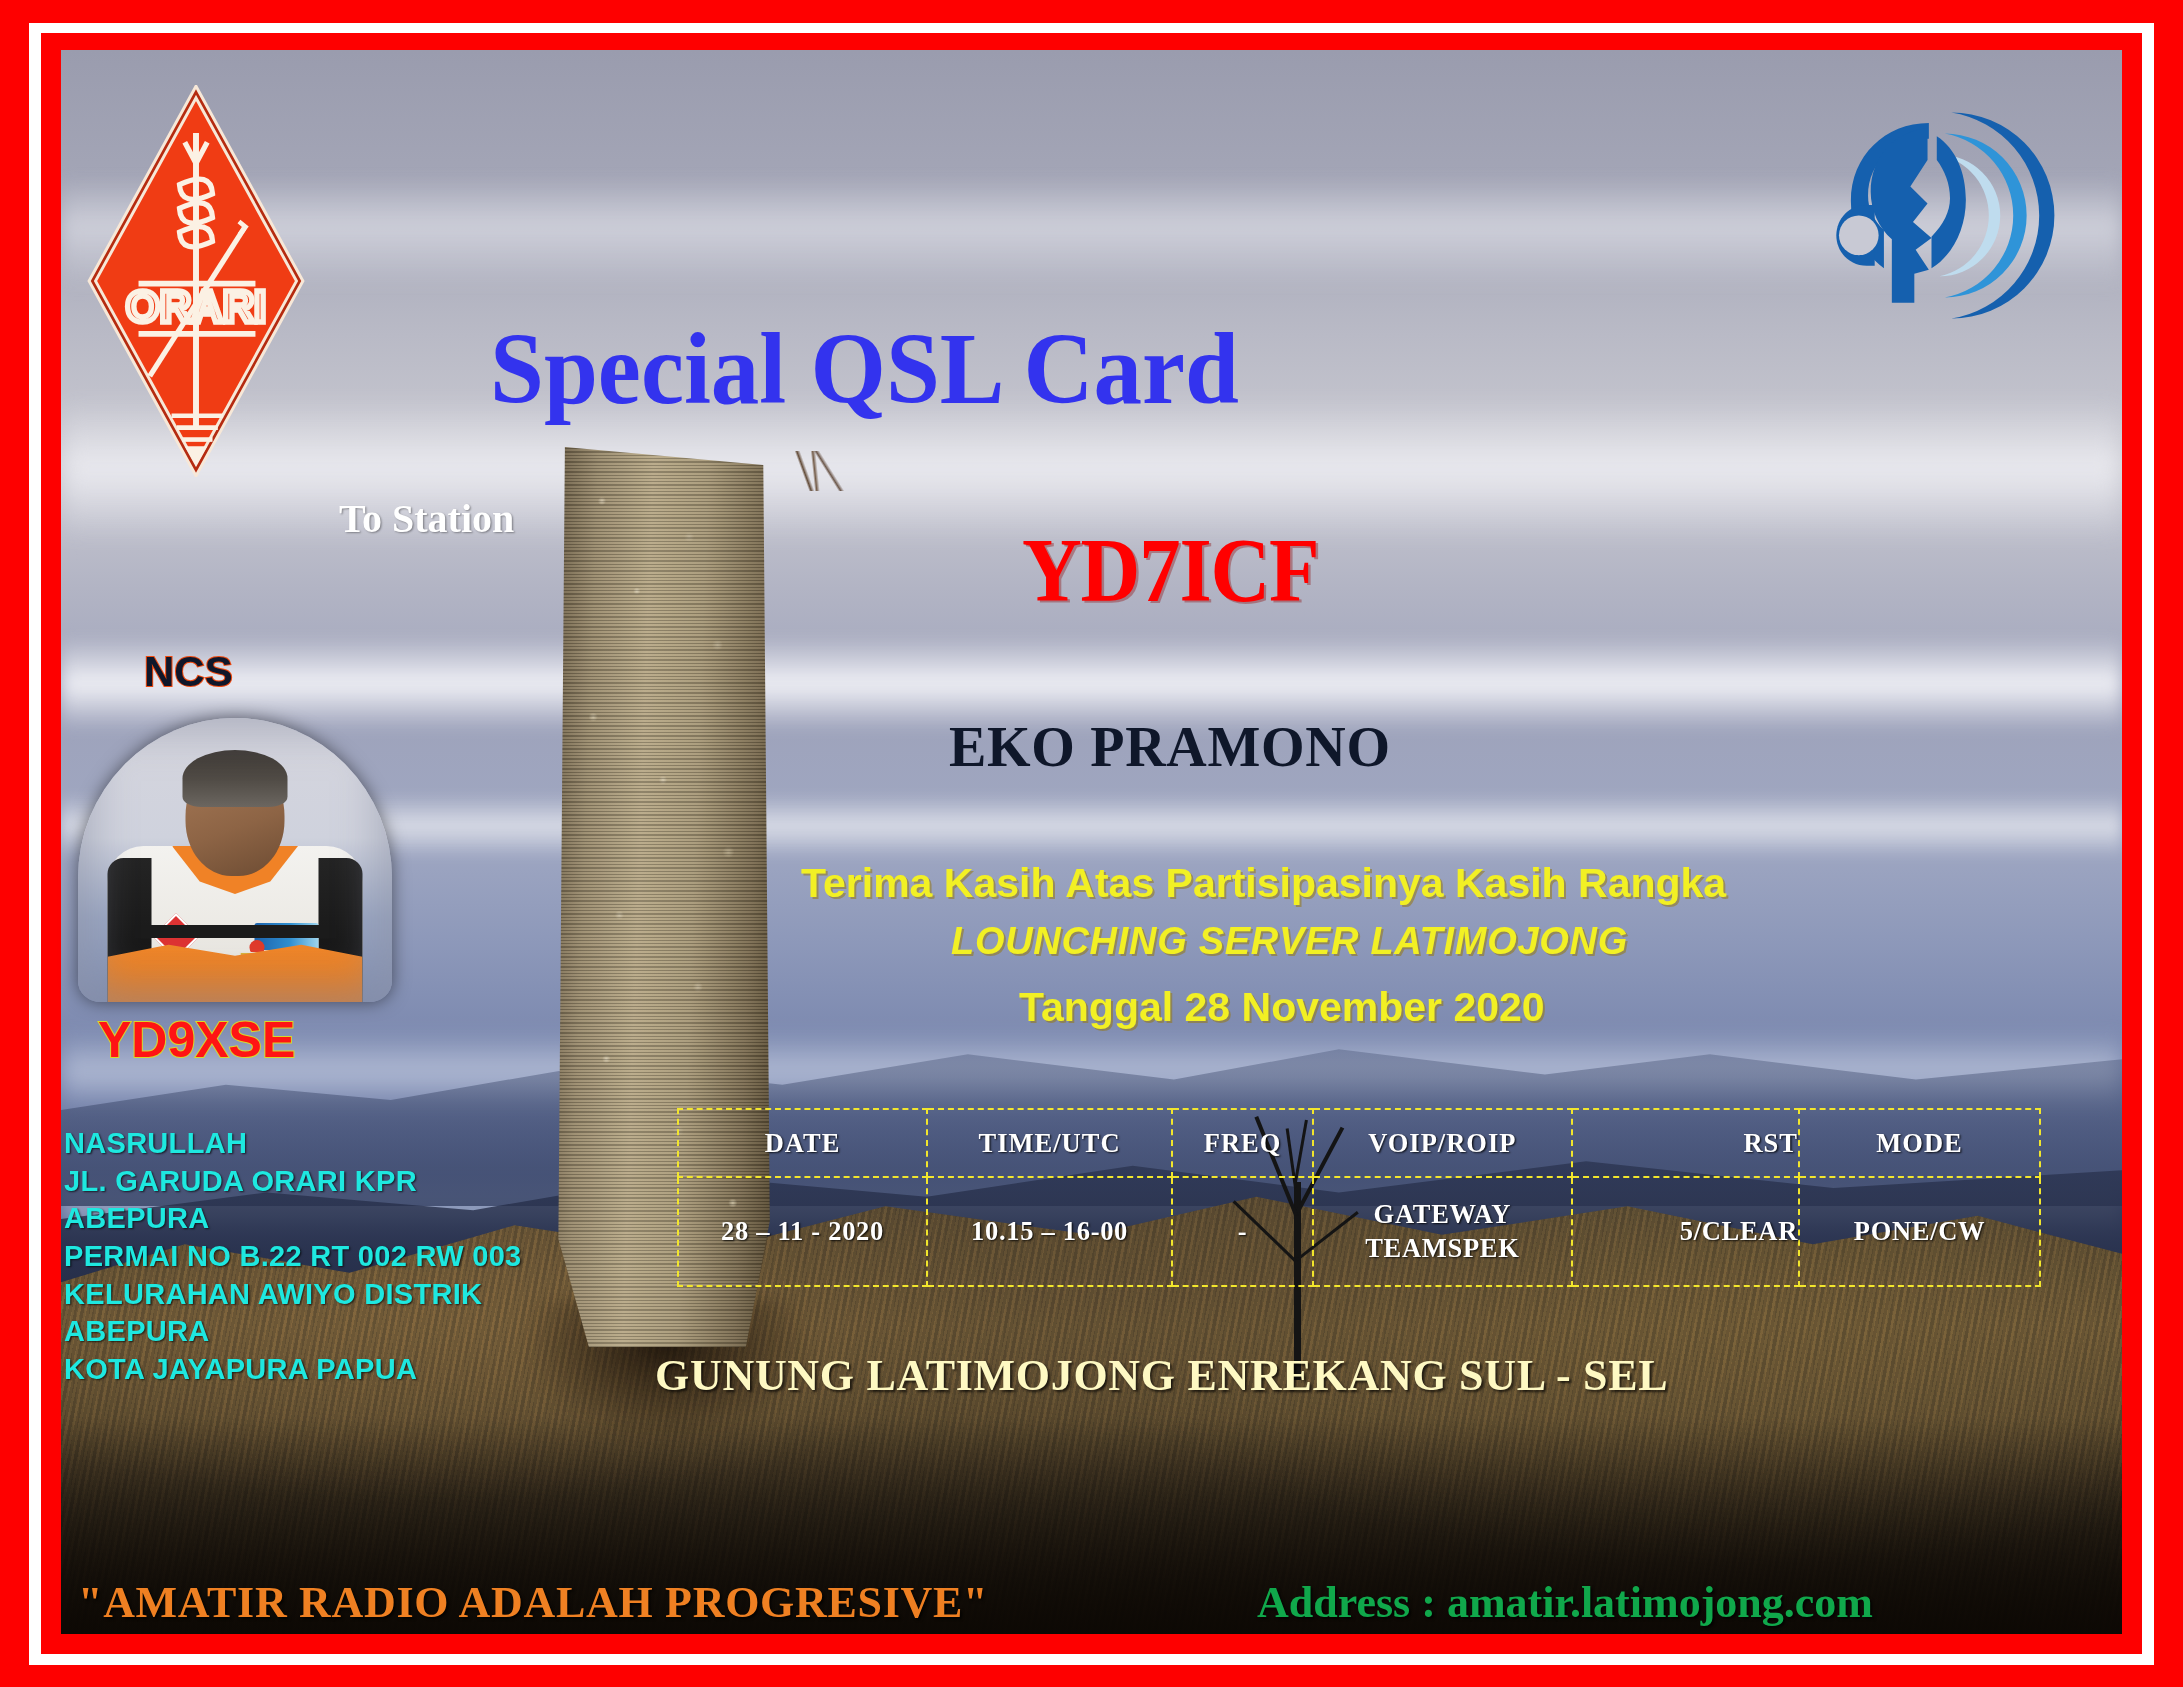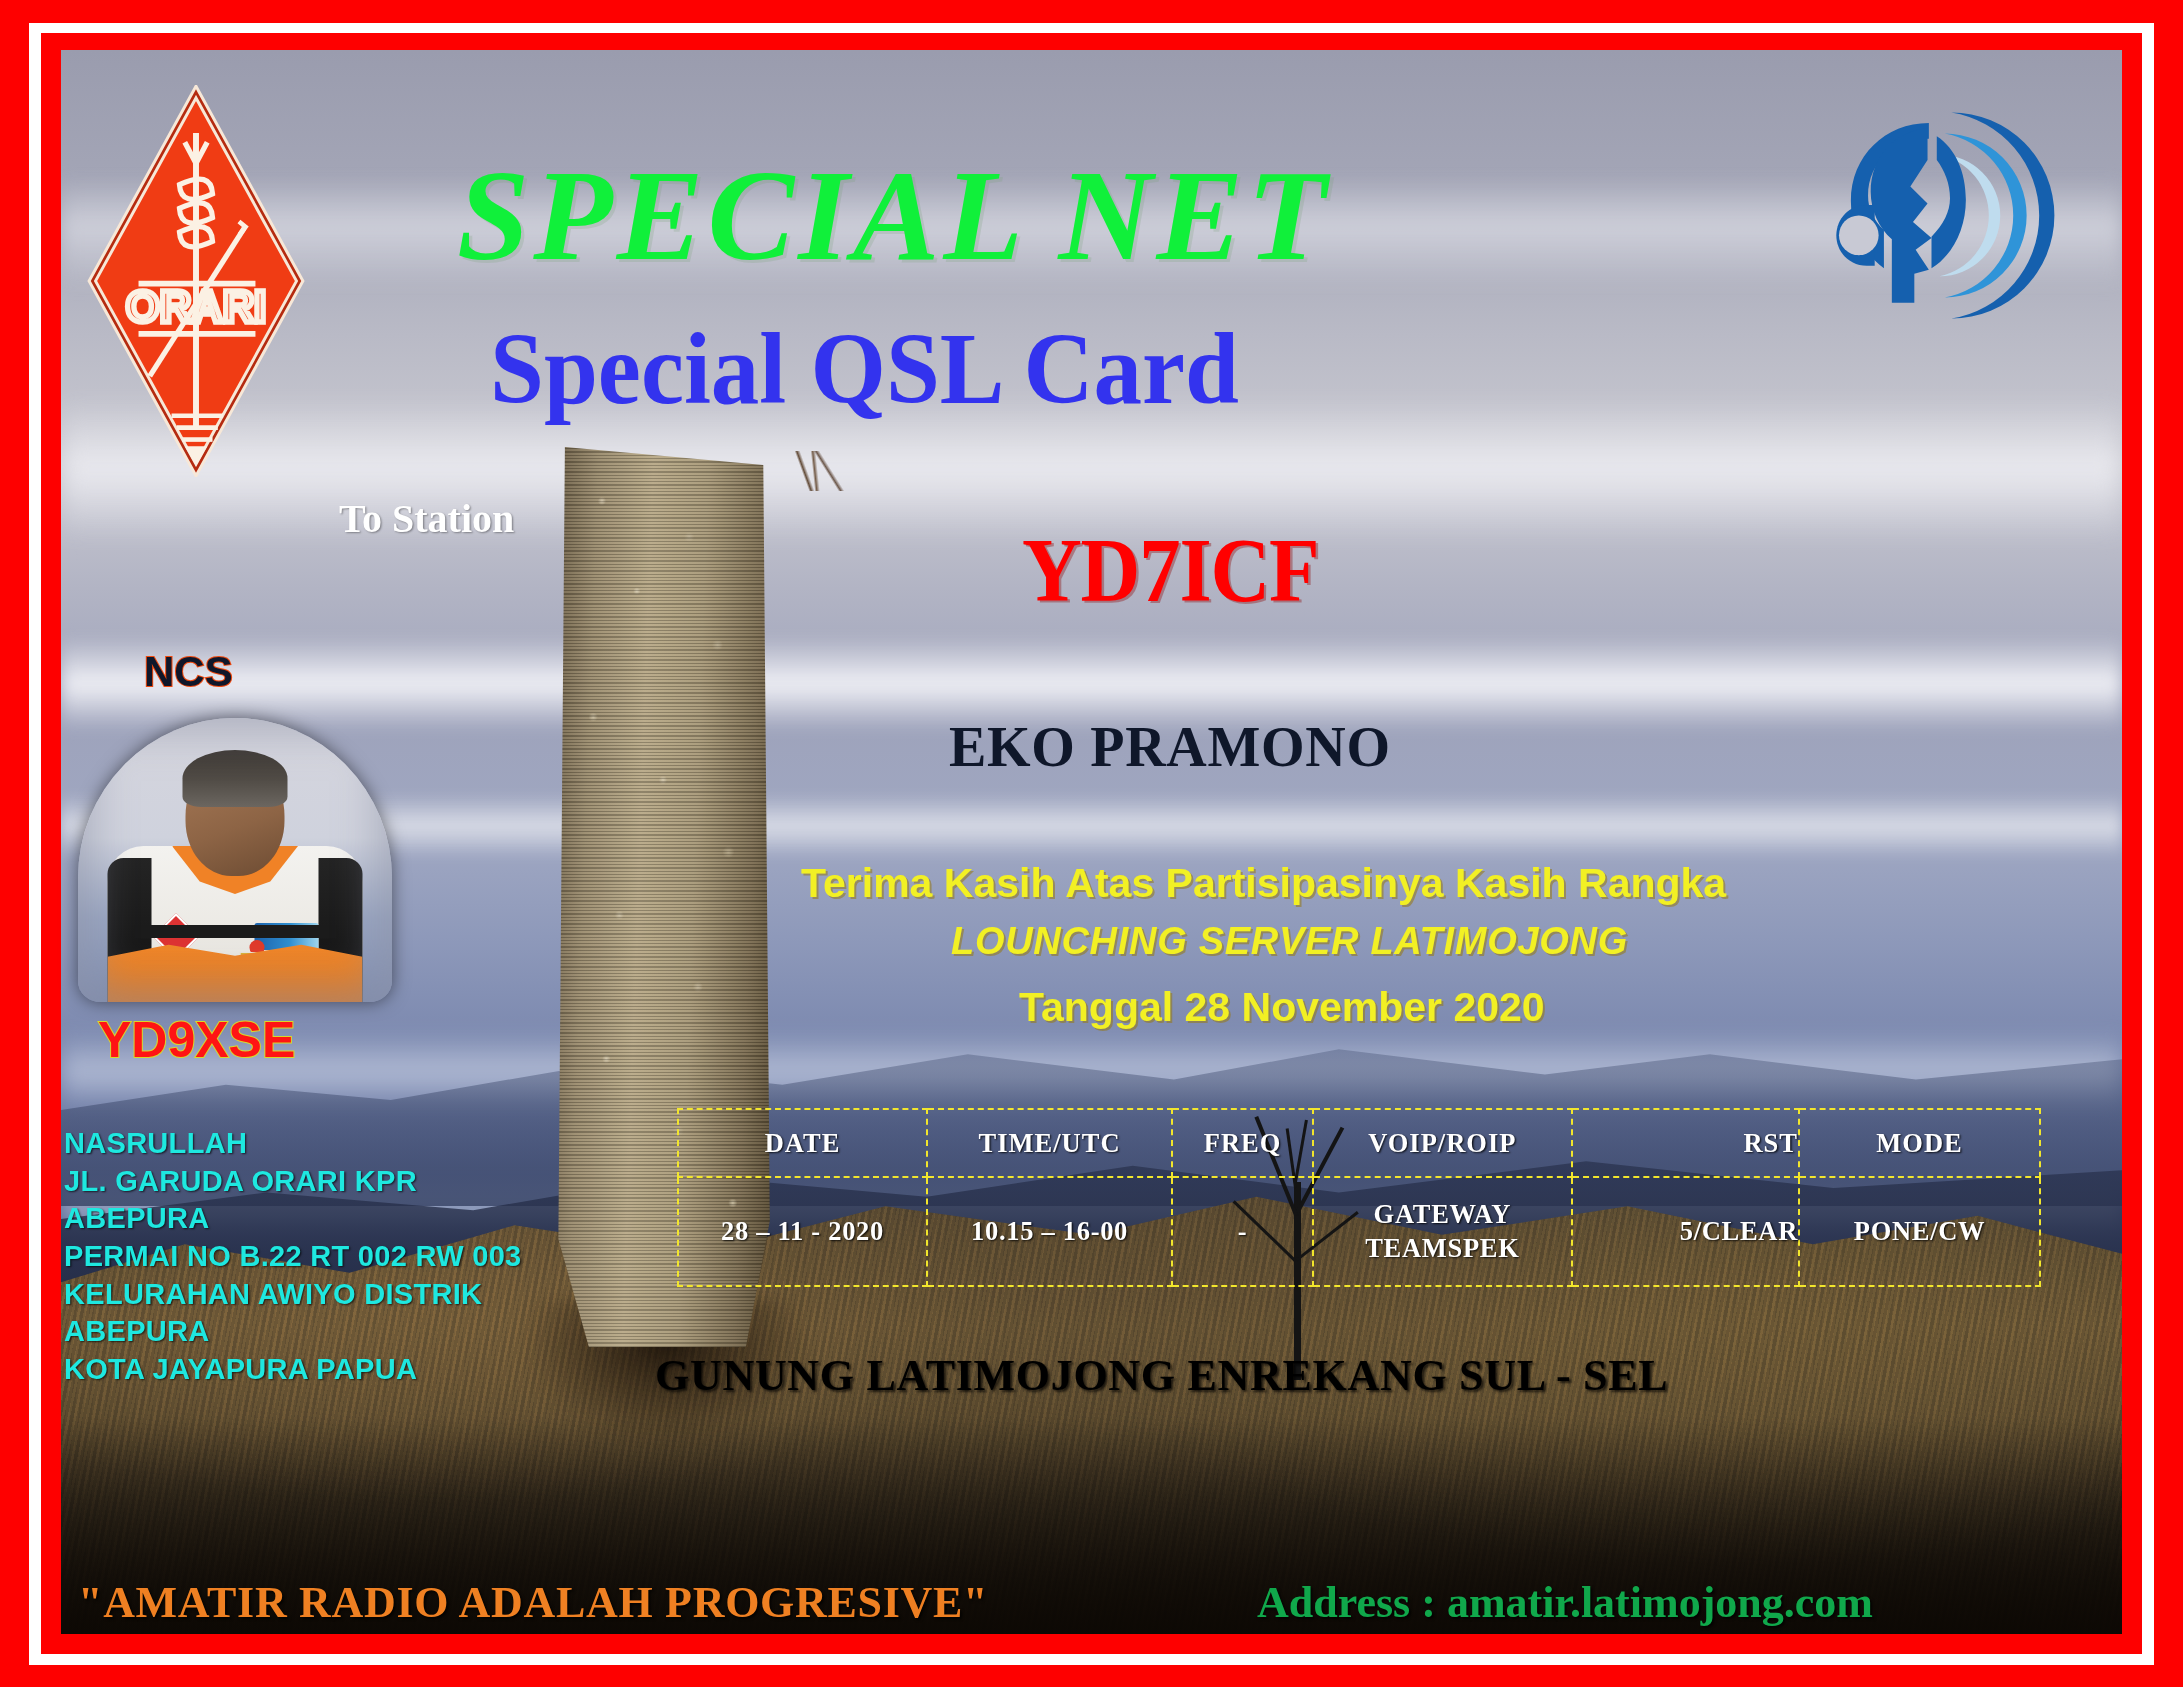--- a/index.html
+++ b/index.html
@@ -291,21 +291,21 @@
   .qso .c1{width:18.0%;}
   .qso .c2{width:10.3%;}
   .qso .c3{width:19.0%;}
   .qso .c4{width:16.7%;text-align:right;}
   .qso .c5{width:17.7%;}
   .qso .two-line{line-height:1.25;}
 
   
   .loc{
     left:655px;top:1350px;
-    font-size:44px;font-weight:700;color:#000000;
+    font-size:44px;font-weight:700;color:#fef9c3;
     font-family:"Liberation Serif",serif;
     letter-spacing:0.7px;
     text-shadow:2px 2px 2.6px rgba(0,0,0,.7);
   }
 
   
   .motto{
     left:78px;top:1577px;
     font-size:44px;font-weight:700;color:#ef8022;
     font-family:"Liberation Serif",serif;
@@ -407,21 +407,20 @@
       <div class="op-tag"></div>
       <div class="op-call">YD9XSE</div>
       <div class="op-belt"></div>
       <div class="op-sash"></div>
     </div>
     <div class="op-head"></div>
     <div class="op-hair"></div>
     <div class="op-vig"></div>
   </div>
 
-  <div class="t title-net">SPECIAL NET</div>
   <div class="t title-qsl">Special QSL Card</div>
   <div class="t to-station">To Station</div>
   <div class="t callsign">YD7ICF</div>
   <div class="t opname">EKO PRAMONO</div>
 
   <div class="t thanks">Terima Kasih Atas Partisipasinya Kasih Rangka</div>
   <div class="t launch">LOUNCHING SERVER LATIMOJONG</div>
   <div class="t tanggal">Tanggal  28  November  2020</div>
 
   <div class="t ncs">NCS</div>

